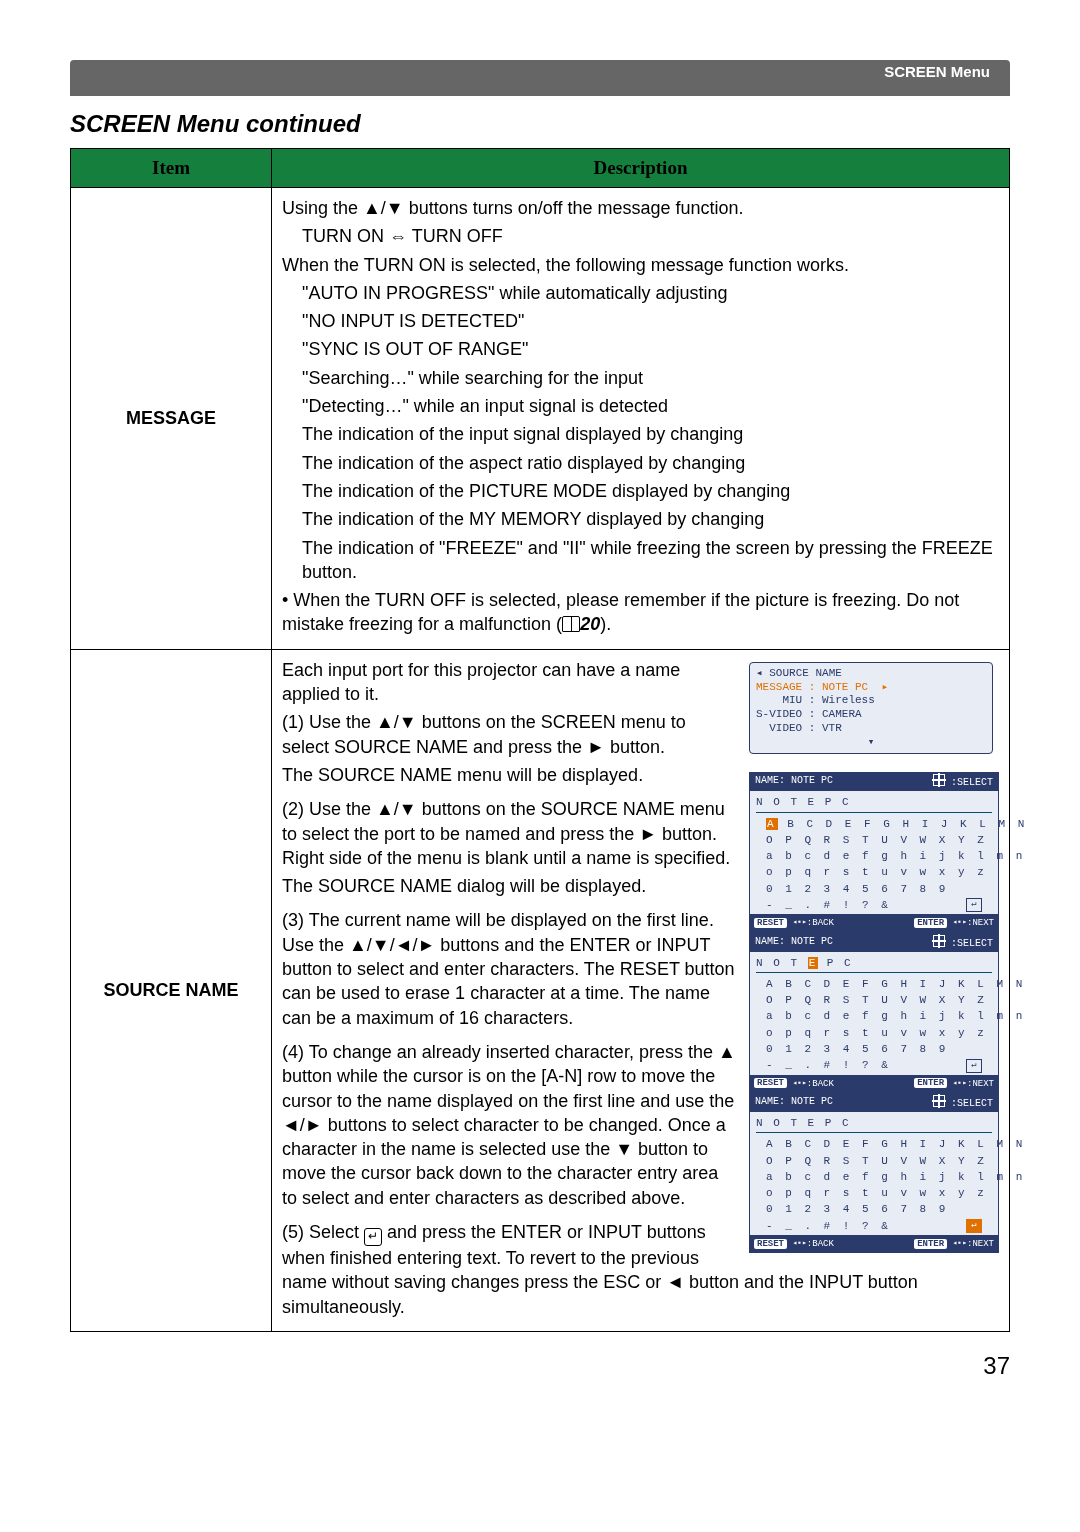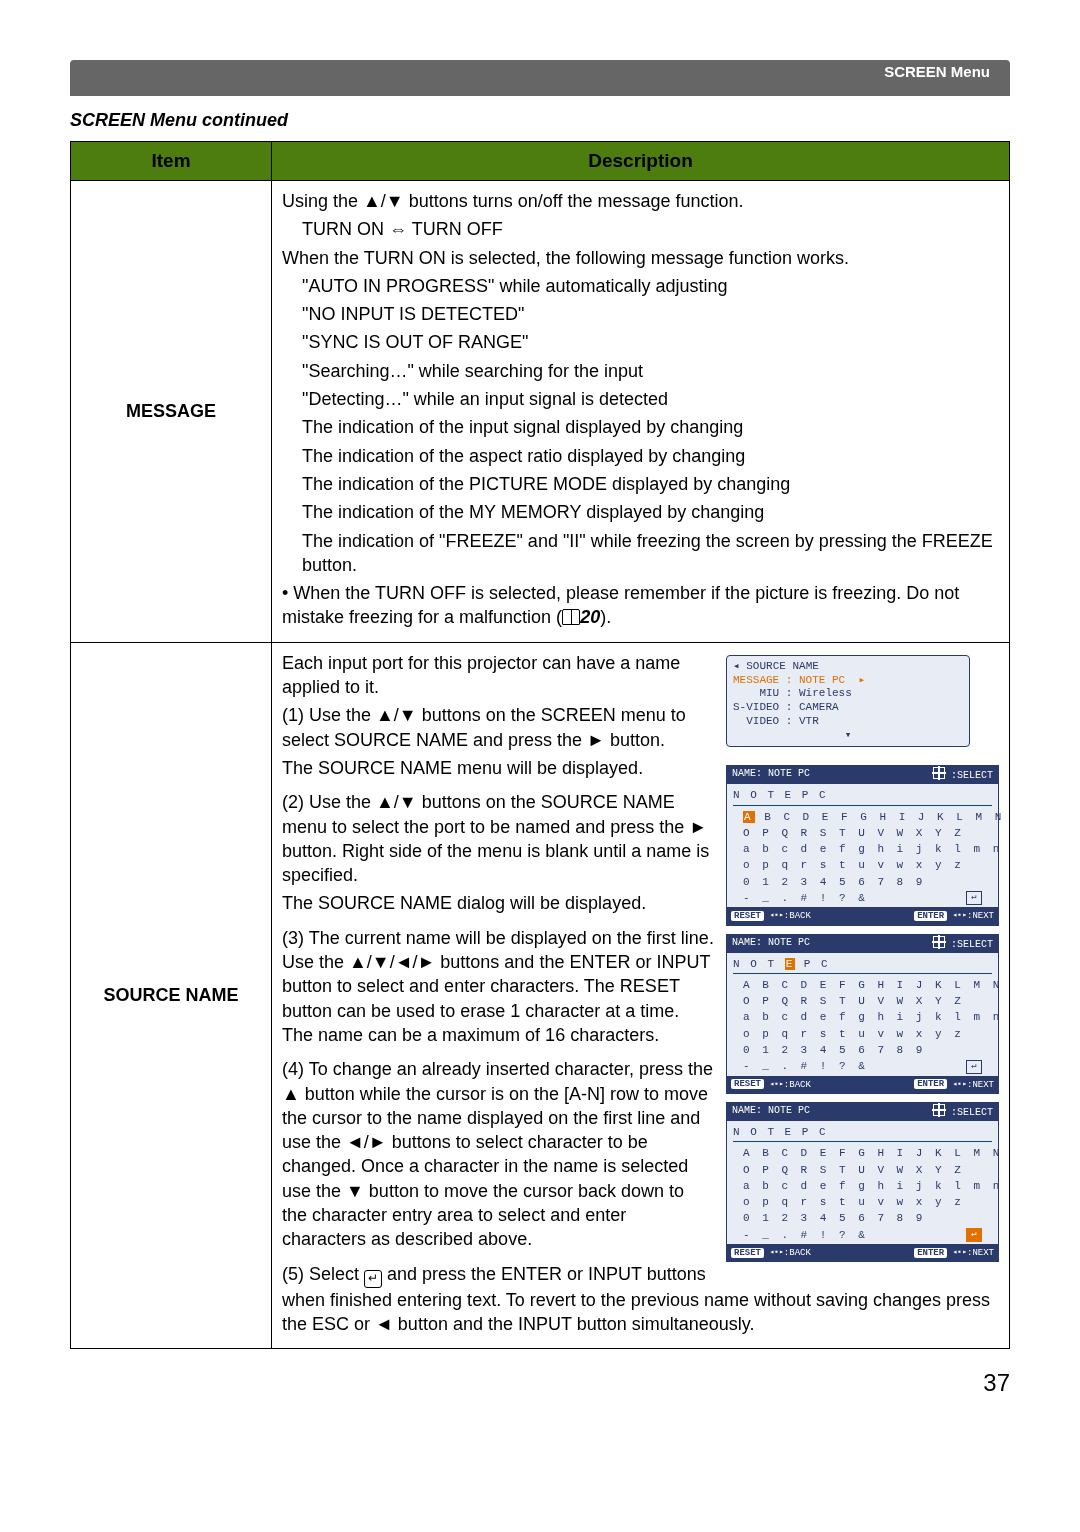--- a/index.html
+++ b/index.html
@@ -23,38 +23,39 @@
     position: absolute;
     right: 20px;
     top: 3px;
     color: #fff;
     font-weight: bold;
     font-size: 15px;
   }
   .section-title {
     font-weight: bold;
     font-style: italic;
-    font-size: 18px;
+    font-size: 24px;
     margin: 14px 0 10px 0;
   }
   table.main {
     border-collapse: collapse;
     width: 100%;
     font-size: 18px;
   }
   table.main td, table.main th {
     border: 1.5px solid #000;
     padding: 8px 10px;
     vertical-align: top;
   }
   table.main th {
     font-weight: bold;
-    background: #4d7c0f;
+    background: #15803d;
     text-align: center;
     font-size: 19px;
+    font-family: Liberation Serif, serif;
   }
   .item-cell {
     width: 180px;
     text-align: center;
     font-weight: bold;
     vertical-align: middle !important;
   }
   .desc-cell p {
     margin: 0 0 4px 0;
     line-height: 1.35;
@@ -110,22 +111,21 @@
   .osd-sel {
     color: #e07000;
   }
   .osd-row { white-space: pre; }
   .osd-arrow-down {
     text-align: center;
     color: #2a3a6a;
   }
 
   .osd-dialog {
-    width: 273px;
-    margin-bottom: 8px;
+    width: 250px;
     font-family: "Courier New", monospace;
     font-size: 11px;
     line-height: 1.3;
   }
   .osd-dialog .hdr {
     background: #2a3a6a;
     color: #fff;
     padding: 2px 6px;
     font-size: 10px;
     display: flex;

